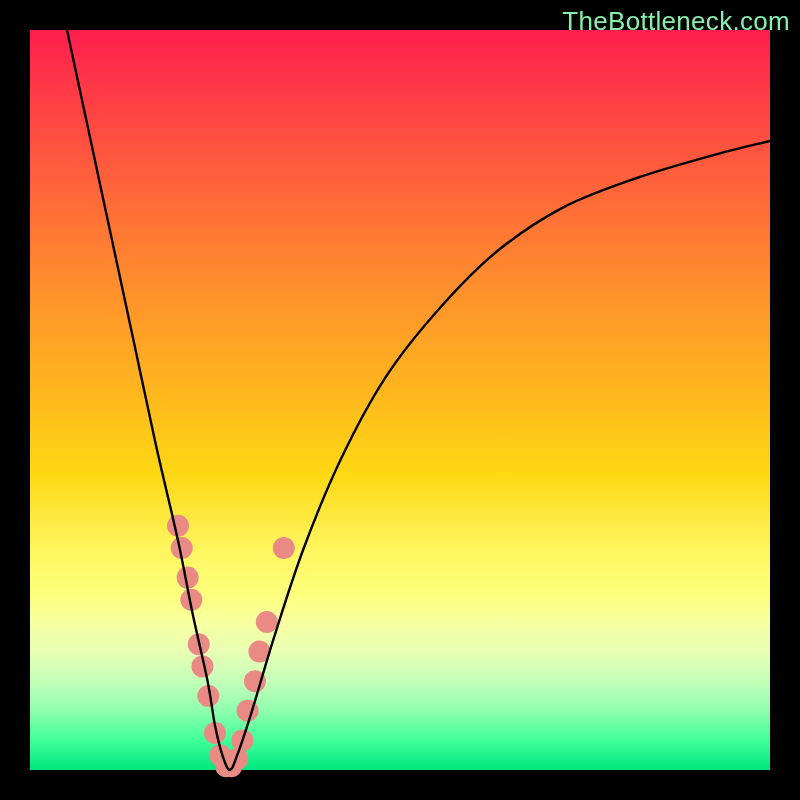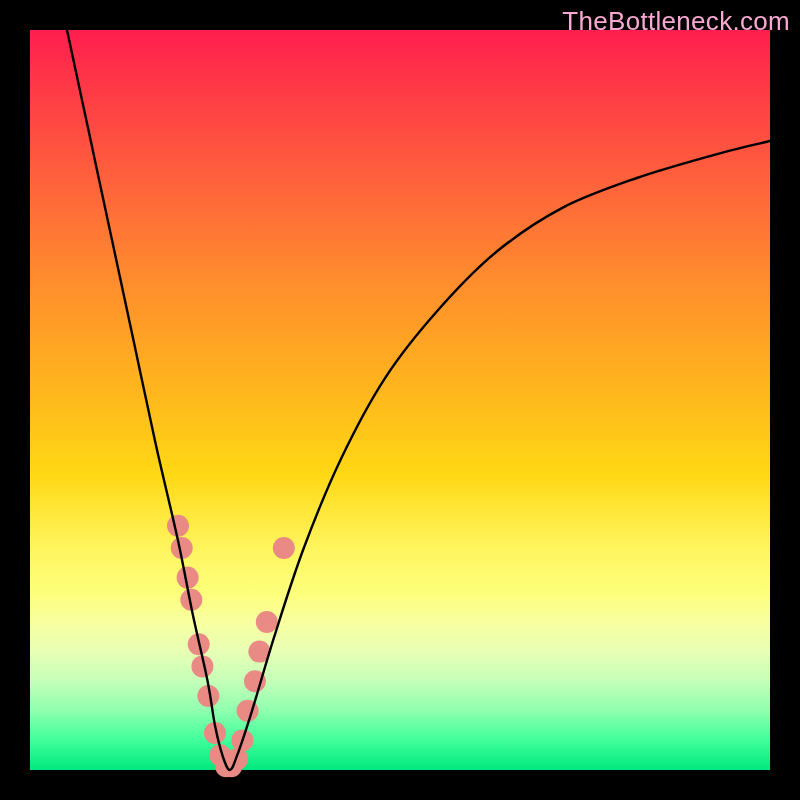--- a/index.html
+++ b/index.html
@@ -38,21 +38,21 @@
       #c5ffb8 88%,
       #8effae 92%,
       #40ff9a 96%,
       #00e77e 100%
     );
   }
   .watermark {
     position: absolute;
     top: 6px;
     right: 10px;
-    color: #f9a8d4;
+    color: #86efac;
     font-size: 26px;
     font-weight: 400;
     letter-spacing: 0.3px;
     user-select: none;
   }
   svg.overlay {
     position: absolute;
     left: 30px;
     top: 30px;
     width: 740px;

